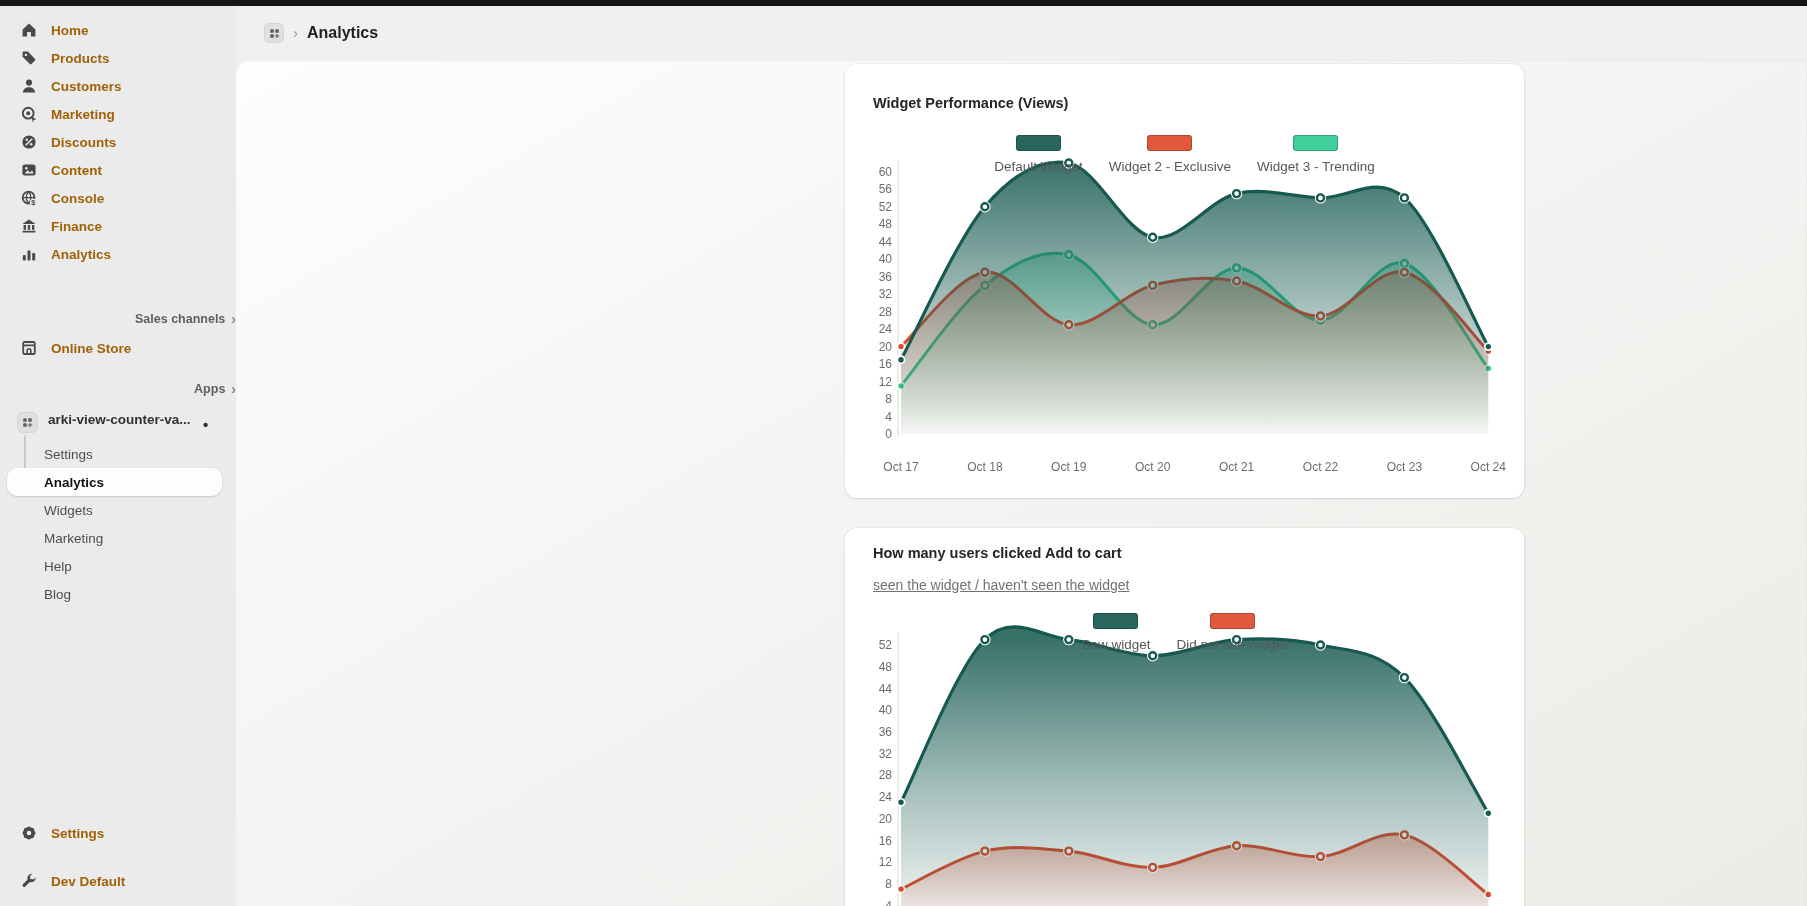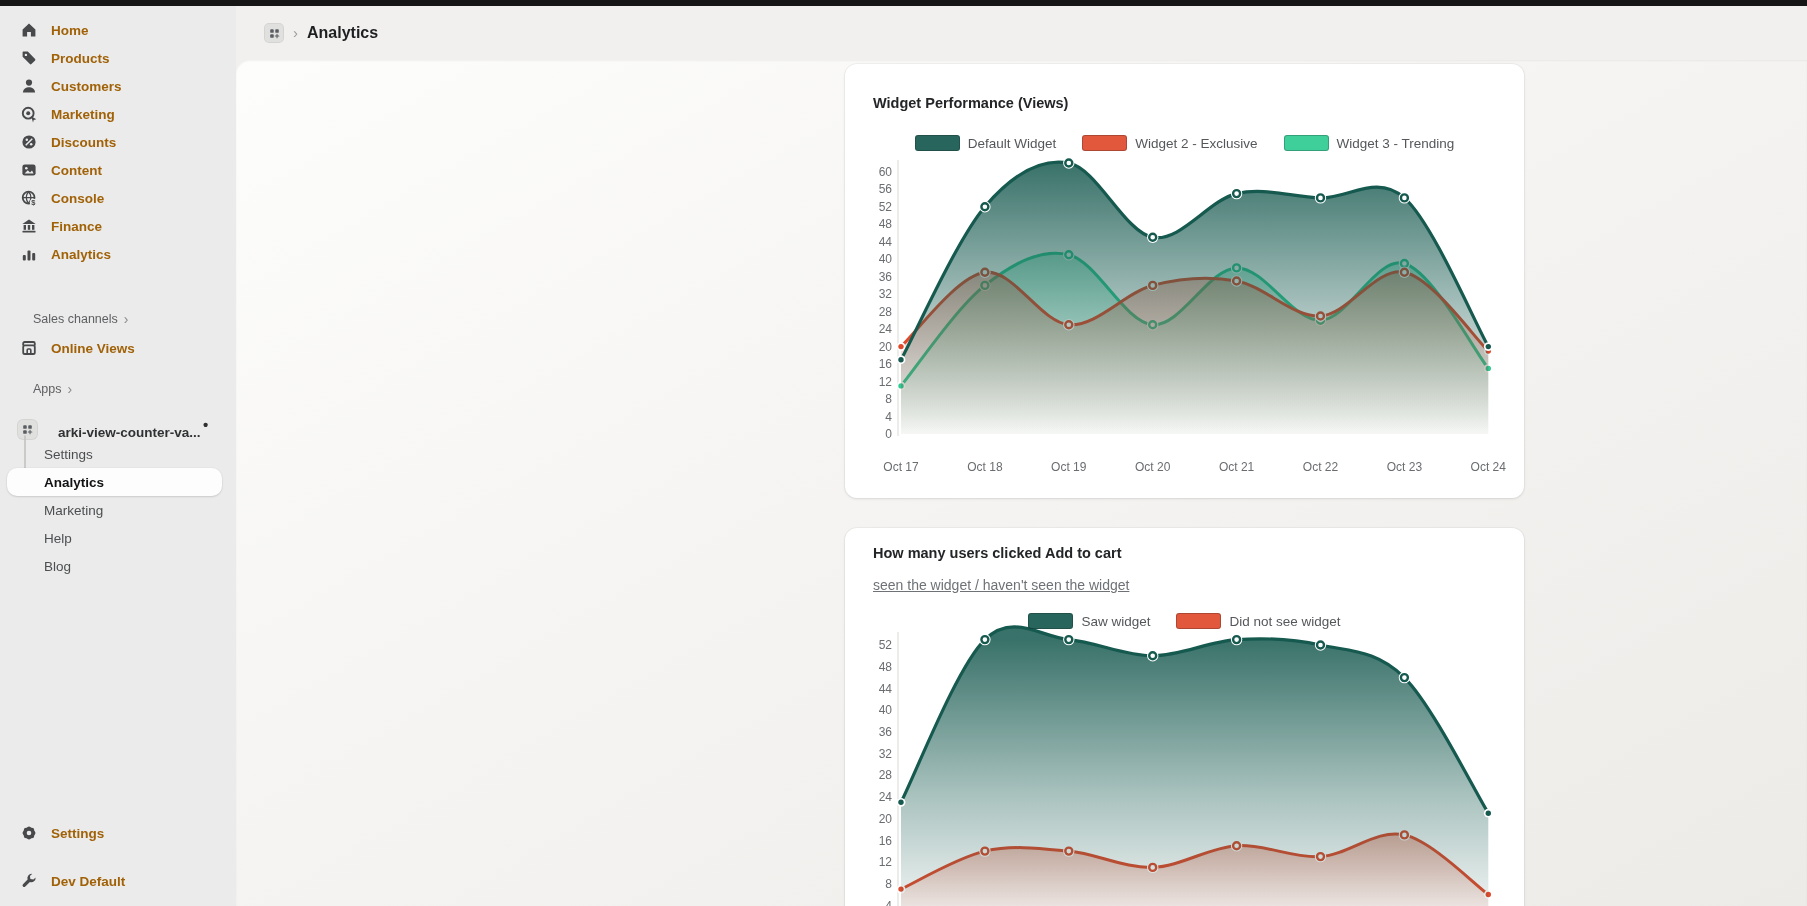--- a/index.html
+++ b/index.html
@@ -12,23 +12,23 @@
   .topbar{position:absolute;top:0;left:0;right:0;height:6px;background:#161616;}
 
   
   .sidebar{position:absolute;top:6px;left:0;width:236px;bottom:0;background:#ebebeb;}
   .side-list{position:absolute;left:0;right:0;}
   .side-item{height:28px;display:flex;align-items:center;padding-left:19px;gap:12px;
     font-size:13.5px;font-weight:600;color:#a16207;cursor:pointer;}
   .icn{width:20px;height:20px;display:inline-flex;align-items:center;justify-content:center;flex:none;}
   .icn svg{width:20px;height:20px;}
   .section-head{height:24px;display:flex;align-items:center;padding-left:33px;gap:6px;
-    font-size:12.5px;font-weight:400;color:#5e5f61;cursor:pointer;}
+    font-size:12.5px;font-weight:700;color:#5e5f61;cursor:pointer;justify-content:flex-end;}
   .section-head .chev{color:#8a8a8a;font-size:14px;line-height:1;margin-top:-1px;}
-  .app-row{height:28px;display:flex;align-items:flex-end;padding-left:17px;gap:20px;
+  .app-row{height:28px;display:flex;align-items:flex-start;padding-left:17px;gap:10px;
     font-size:13.5px;font-weight:600;color:#2f3133;cursor:pointer;position:relative;}
   .app-chip{width:21px;height:21px;border-radius:6px;background:#e0e0df;display:flex;
     align-items:center;justify-content:center;box-shadow:inset 0 0 0 1px rgba(0,0,0,.05);}
   .app-chip svg{width:13px;height:13px;}
   .app-badge{position:absolute;left:203px;top:50%;transform:translateY(-58%);
     color:#303030;font-size:15px;}
   .sub-item{height:28px;display:flex;align-items:center;padding-left:44px;
     font-size:13.5px;font-weight:500;color:#4c4e50;cursor:pointer;}
   .sub-item.active{background:#fdfdfd;border-radius:10px;margin:0 14px 0 7px;
     padding-left:37px;font-weight:700;color:#121314;
@@ -56,21 +56,21 @@
   #card2{top:468px;height:500px;}
   .card-title{position:absolute;left:28px;font-size:14.5px;font-weight:700;color:#232527;}
   .card-subtitle{position:absolute;left:28px;font-size:14px;font-weight:400;color:#6e7276;}
   #card1 .card-title{top:31px;}
   #card2 .card-title{top:17px;}
   #card2 .card-subtitle{top:49px;text-decoration:underline;}
   .legend{position:absolute;left:0;right:0;display:flex;justify-content:center;
     align-items:center;gap:26px;}
   #card1 .legend{top:71px;}
   #card2 .legend{top:85px;}
-  .lg-item{display:flex;align-items:center;gap:8px;font-size:13.5px;color:#55575a;cursor:pointer;}
+  .lg-item{display:flex;align-items:center;gap:8px;font-size:13.5px;color:#55575a;cursor:pointer;flex-direction:column;}
   .swatch{width:45px;height:16px;border-radius:3px;border:1px solid rgba(0,0,0,.25);box-sizing:border-box;}
   .chart-svg{position:absolute;left:0;top:0;width:100%;height:100%;}
   .chart-svg text{font-family:"Liberation Sans","DejaVu Sans",sans-serif;font-size:12px;fill:#6a6d70;}
 </style>
 </head>
 <body>
 
 <div class="topbar"></div>
 
 <aside class="sidebar">
@@ -173,21 +173,21 @@
   </div>
   <div class="side-list" id="sales-items" style="top:328px;">
       <div class="side-item">
      <span class="icn">
           <svg viewBox="0 0 20 20">
             <path d="M4.2 7.4 V5.4 C4.2 4.6 4.8 4 5.6 4 H14.4 C15.2 4 15.8 4.6 15.8 5.4 V7.4" fill="none" stroke="#48494b" stroke-width="1.8"></path>
             <rect x="4.2" y="7.4" width="11.6" height="8.6" rx="1.6" fill="none" stroke="#48494b" stroke-width="1.8"></rect>
             <path d="M8.2 16 V12 C8.2 11.4 8.6 11 9.2 11 H10.8 C11.4 11 11.8 11.4 11.8 12 V16" fill="none" stroke="#48494b" stroke-width="1.6"></path>
           </svg>
         </span>
-        <span>Online Views</span>
+        <span>Online Store</span>
    </div>
     </div>
 
   <div class="section-head" style="position:absolute;top:371px;left:0;right:0;">
     <span>Apps</span>
     <span class="chev">›</span>
   </div>
 
   <div class="app-row" style="position:absolute;top:406px;left:0;right:0;">
     <span class="app-chip" id="app-chip">
@@ -206,20 +206,23 @@
     <path d="M7 2 V38 C7 43.5 10 46.5 15.5 46.5 H21" fill="none" stroke="#c2c2c1" stroke-width="1.6" stroke-linecap="round"></path>
     <path d="M17.5 42 L22 46.5 L17.5 51" fill="none" stroke="#9b9b9b" stroke-width="1.6" stroke-linecap="round" stroke-linejoin="round"></path>
   </svg>
 
   <div class="side-list" id="app-children" style="top:434px;">
       <div class="sub-item ">
      <span>Settings</span>
    </div>
       <div class="sub-item active">
      <span>Analytics</span>
+   </div>
+      <div class="sub-item ">
+     <span>Widgets</span>
    </div>
       <div class="sub-item ">
      <span>Marketing</span>
    </div>
       <div class="sub-item ">
      <span>Help</span>
    </div>
       <div class="sub-item ">
      <span>Blog</span>
    </div>

